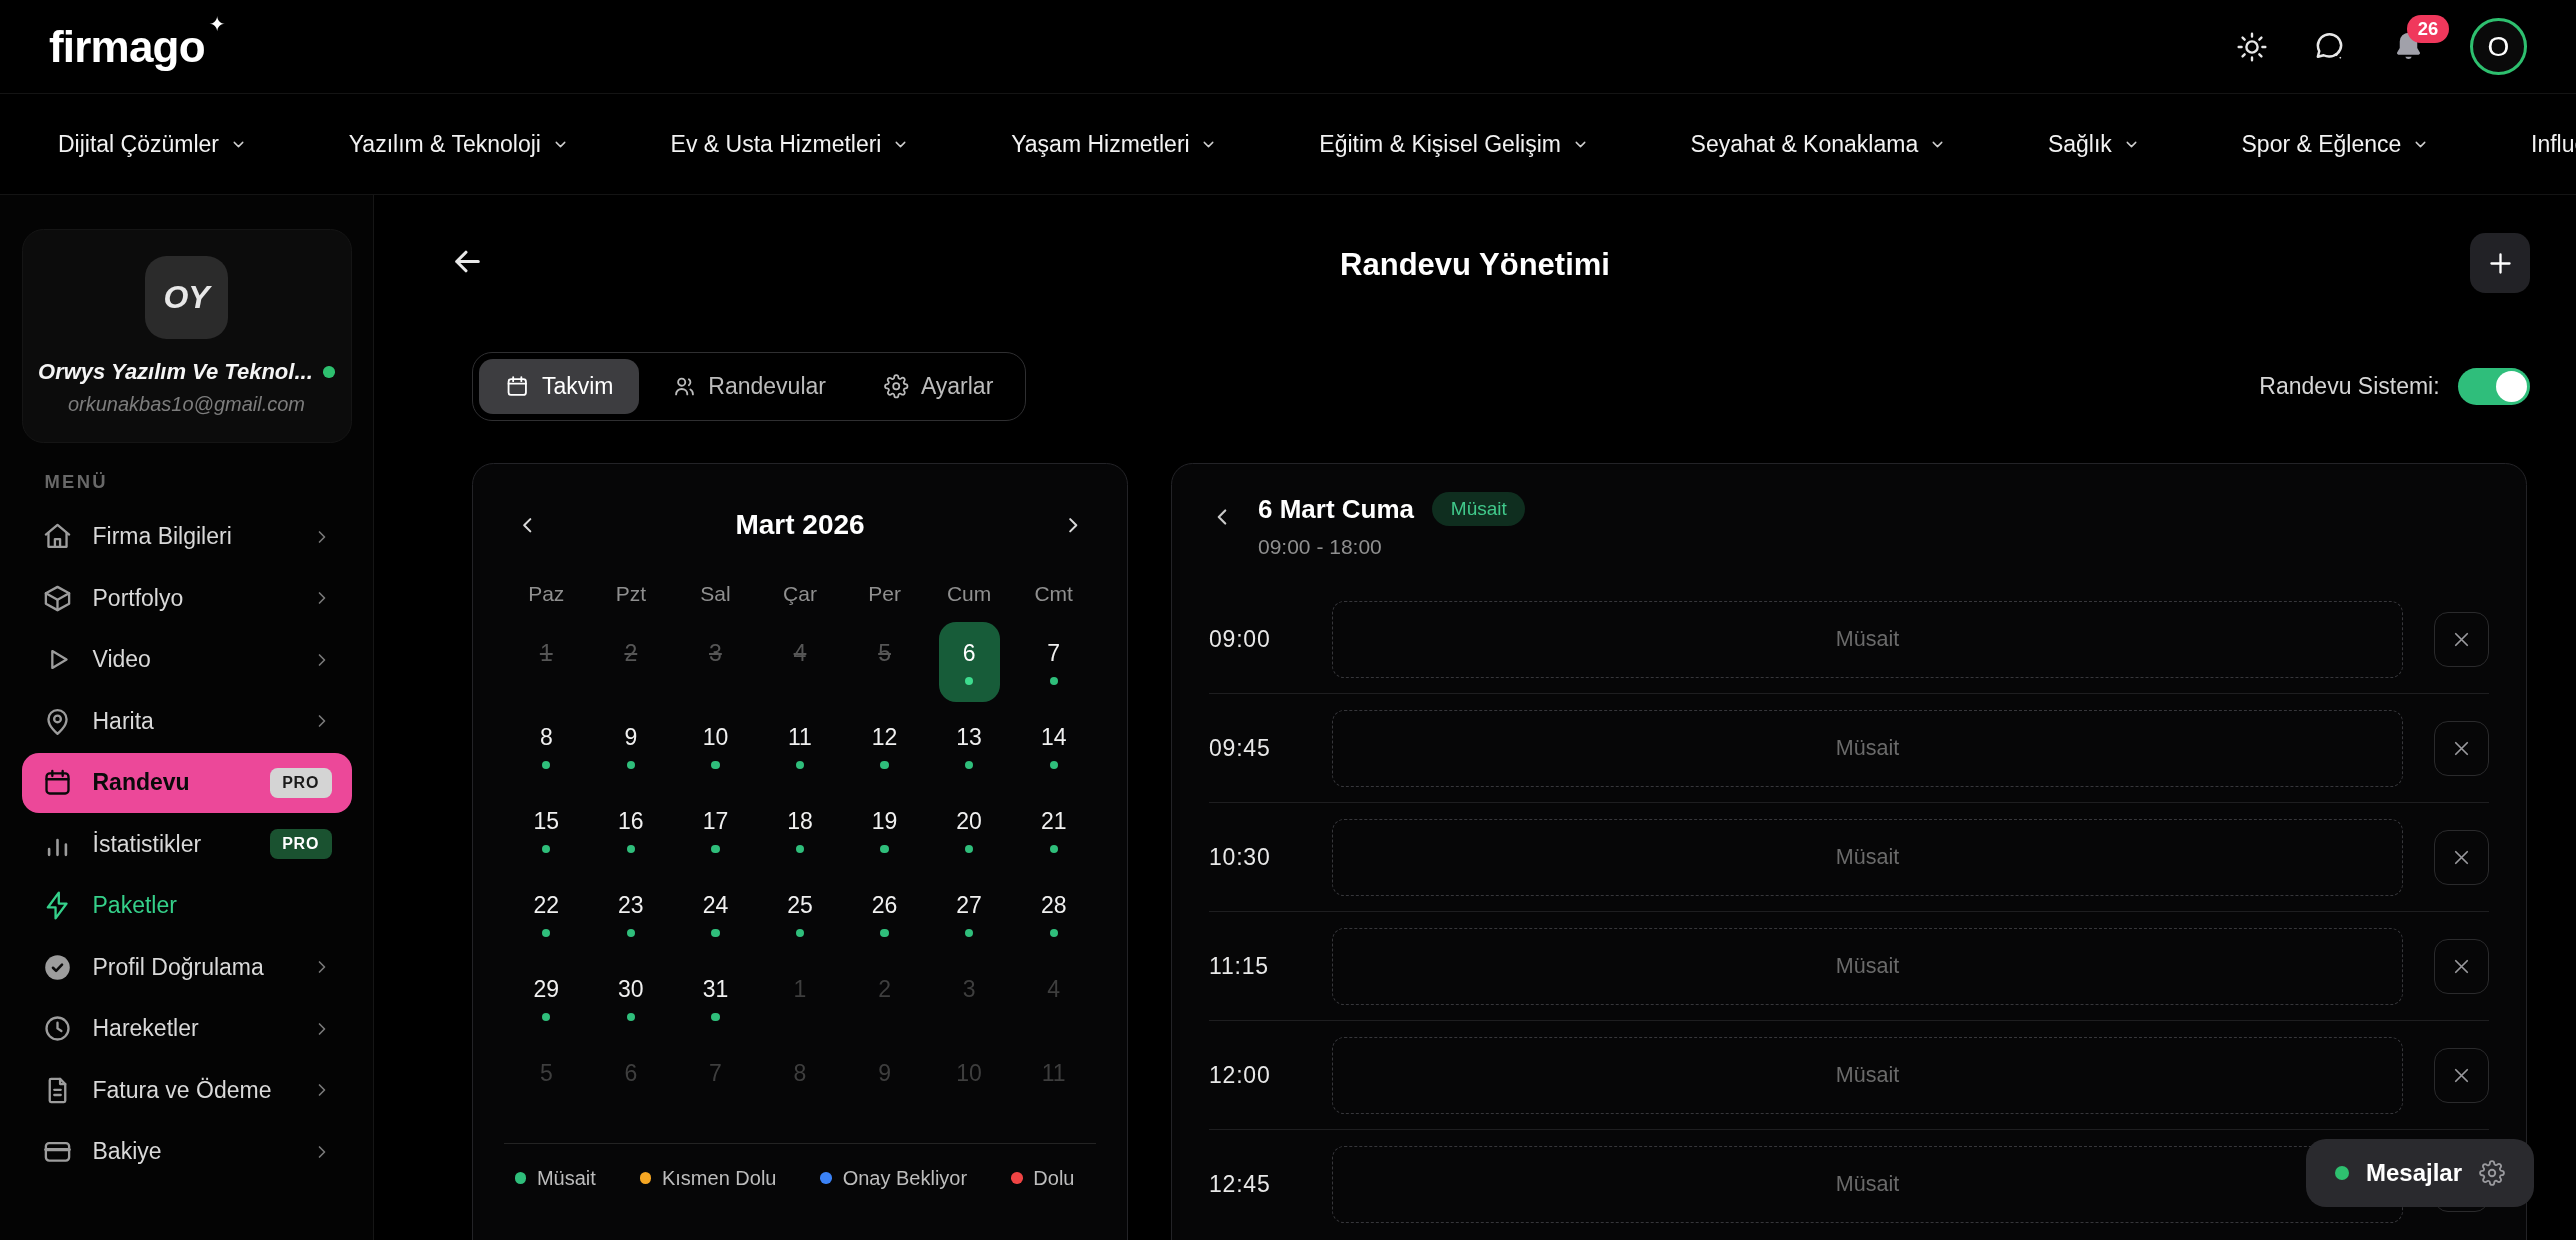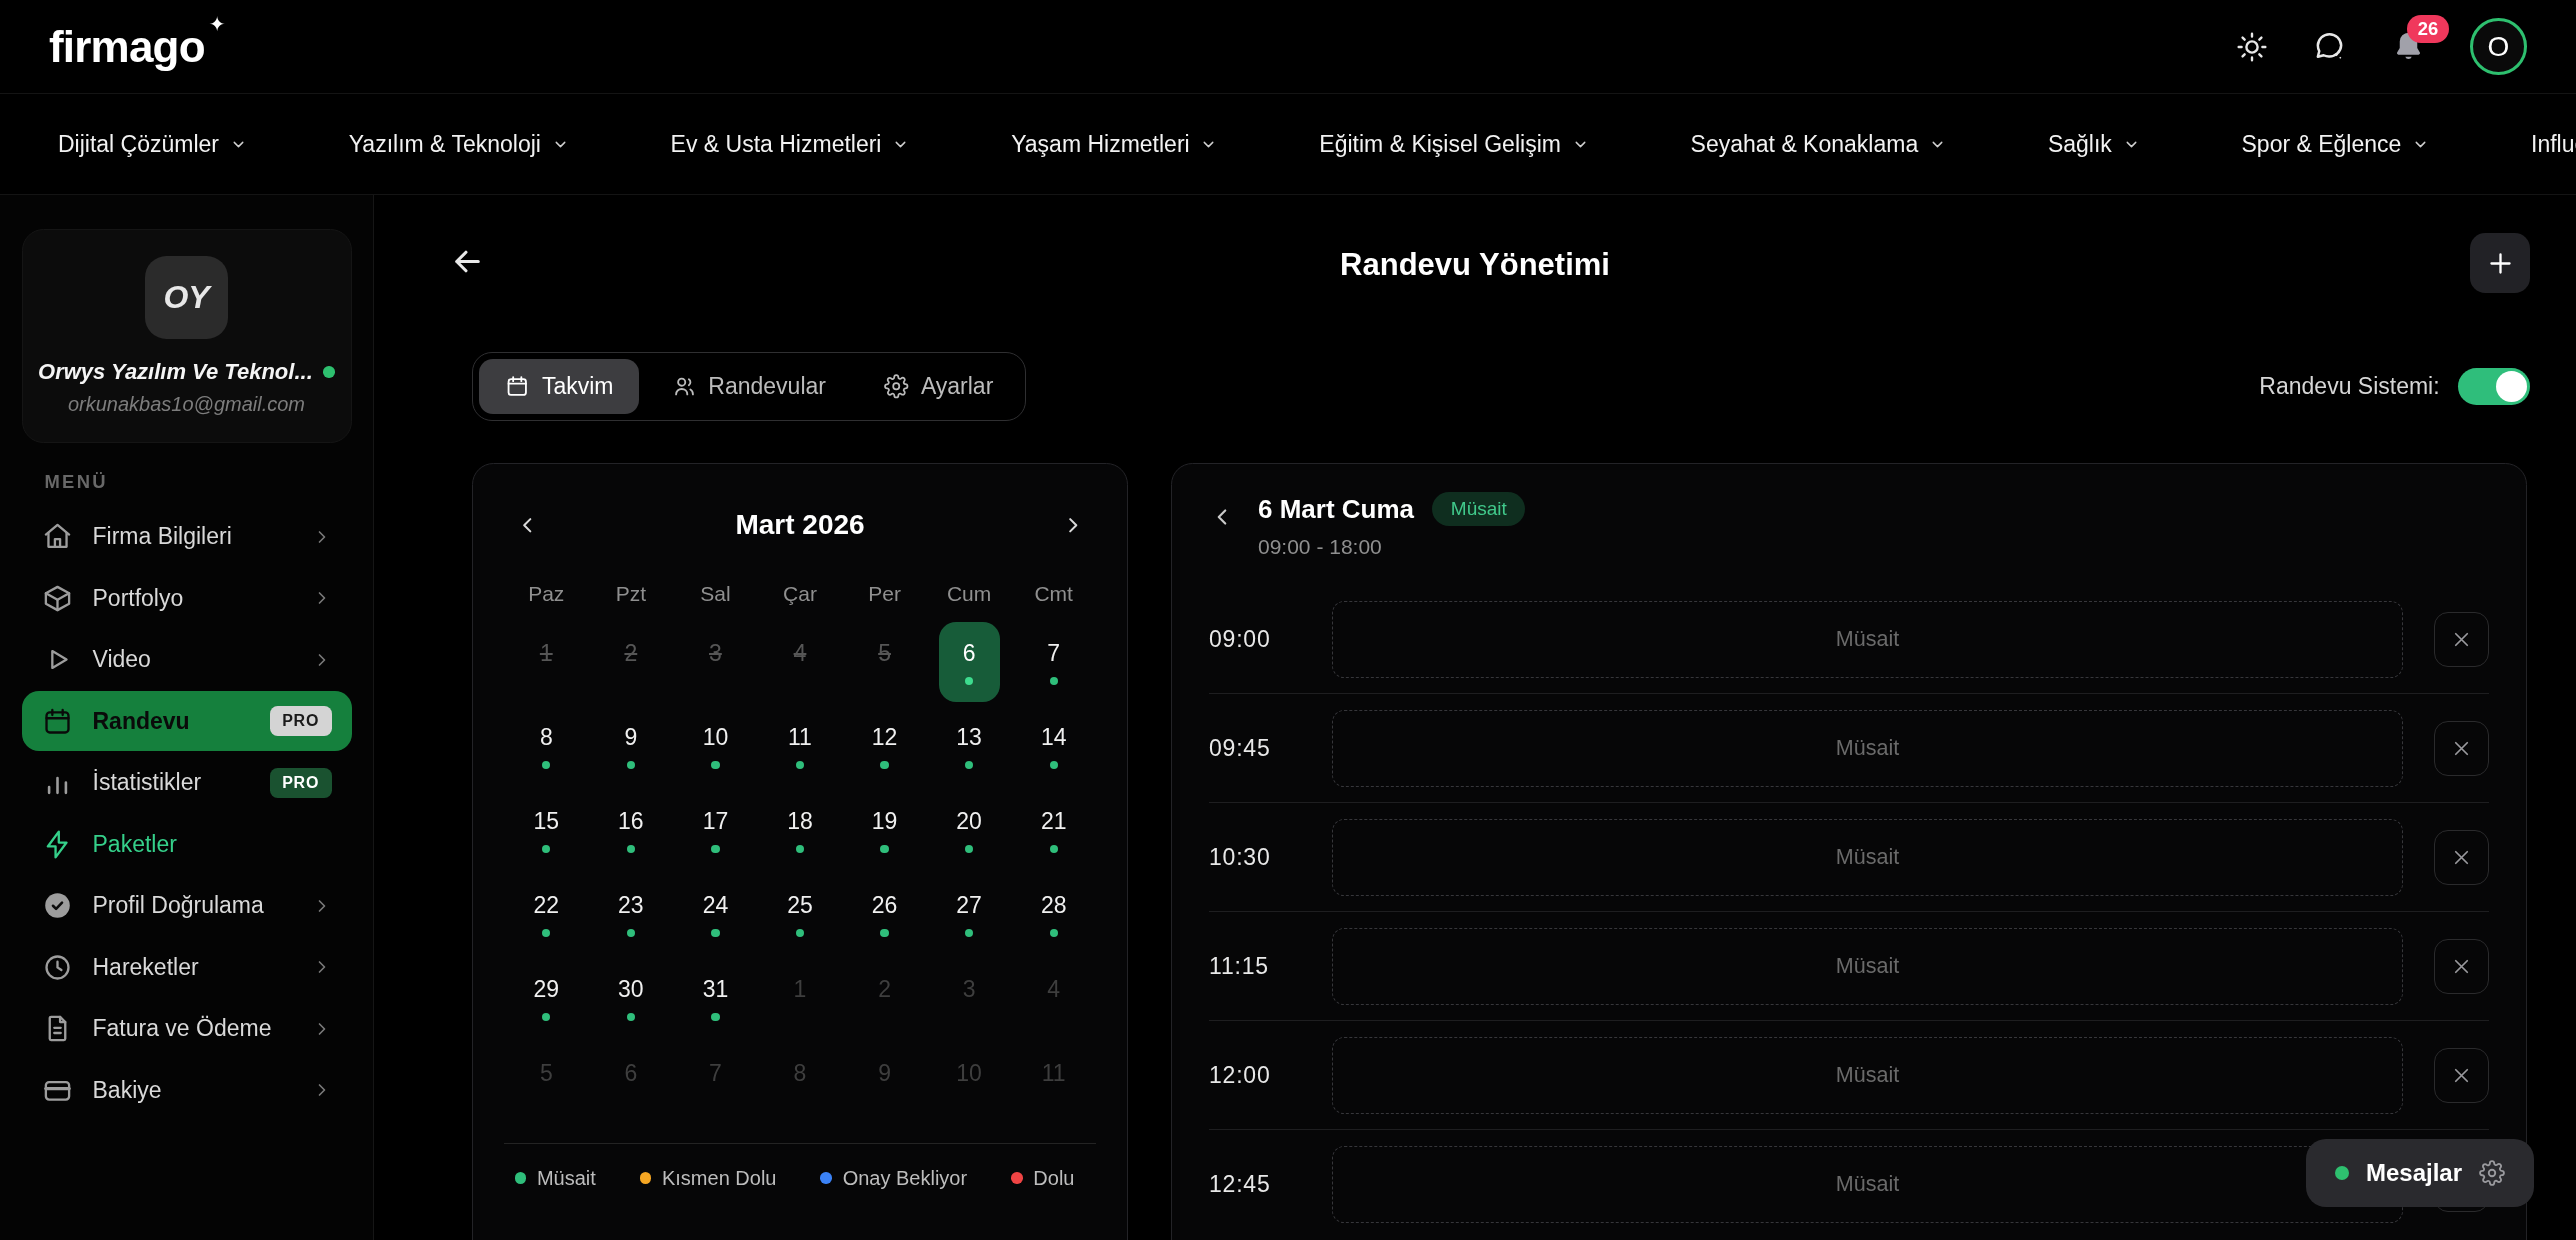--- a/index.html
+++ b/index.html
@@ -61,21 +61,21 @@
     height:60px; display:flex; align-items:center; gap:20px; padding:0 20px;
     border-radius:17px; color:#d9d9d9; font-size:23px; cursor:pointer;
   }
   .mi-icon { width:31px; height:31px; color:#9d9d9d; flex:0 0 auto; }
   .mi-icon svg { width:31px; height:31px; }
   .mi-label { flex:1; text-align:left; }
   .mi-badge { font-size:16px; font-weight:700; letter-spacing:0.8px; padding:6.1px 12.3px; border-radius:7.7px; }
   .badge-gray { background:#d4d4d4; color:#1a1a1a; }
   .badge-green { background:#1a5230; color:#fff; }
   .mi-chevron { color:#7a7a7a; }
-  .menu-item.c-active { background:#15803d; color:#0a0a0a; font-weight:700; }
+  .menu-item.c-active { background:#ec4899; color:#0a0a0a; font-weight:700; }
   .menu-item.c-active .mi-icon { color:#0a0a0a; }
   .menu-item.c-accent { color:#35d08a; }
   .menu-item.c-accent .mi-icon { color:#35d08a; }
 
   
   .main-area { flex:1; position:relative; }
   .back-arrow { position:absolute; left:75px; top:48px; color:#e8e8e8; background:none; border:none; cursor:pointer; }
   .page-title { position:absolute; left:0; right:0; top:52px; text-align:center; font-size:31px; font-weight:700; }
   .add-btn-sq {
     position:absolute; right:46px; top:38px; width:60px; height:60px; border-radius:15.3px;
@@ -324,20 +324,35 @@
             </svg>
       </span>
     </div>
         <div class="menu-item">
       <span class="mi-icon">
             <svg viewBox="0 0 24 24" fill="none" stroke="currentColor" stroke-width="1.8" stroke-linejoin="round">
               <path d="M8 5.5l11 6.5-11 6.5z"></path>
             </svg>
           </span>
       <span class="mi-label">Video</span>
+
+      <span class="mi-chevron">
+        <svg width="20" height="20" viewBox="0 0 24 24" fill="none" stroke="currentColor" stroke-width="2" stroke-linecap="round" stroke-linejoin="round">
+              <path d="M9 6l6 6-6 6"></path>
+            </svg>
+      </span>
+    </div>
+        <div class="menu-item">
+      <span class="mi-icon">
+            <svg viewBox="0 0 24 24" fill="none" stroke="currentColor" stroke-width="1.8" stroke-linecap="round" stroke-linejoin="round">
+              <path d="M12 21.5s-7-5.4-7-11.3A7 7 0 0 1 19 10.2c0 5.9-7 11.3-7 11.3z"></path>
+              <circle cx="12" cy="10" r="2.6"></circle>
+            </svg>
+          </span>
+      <span class="mi-label">Harita</span>
 
       <span class="mi-chevron">
         <svg width="20" height="20" viewBox="0 0 24 24" fill="none" stroke="currentColor" stroke-width="2" stroke-linecap="round" stroke-linejoin="round">
               <path d="M9 6l6 6-6 6"></path>
             </svg>
       </span>
     </div>
         <div class="menu-item c-active">
       <span class="mi-icon">
             <svg viewBox="0 0 24 24" fill="none" stroke="currentColor" stroke-width="1.8" stroke-linecap="round">

